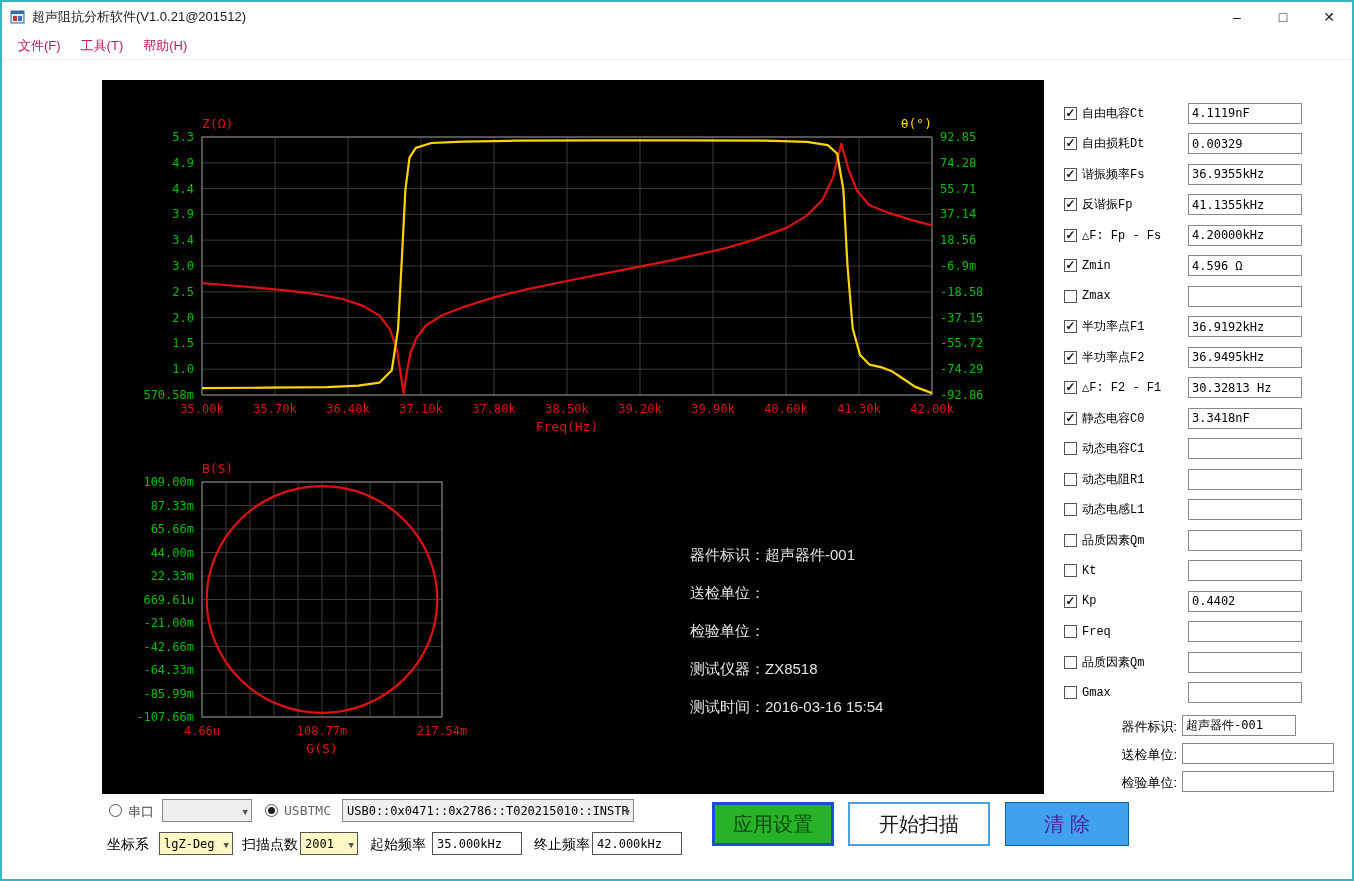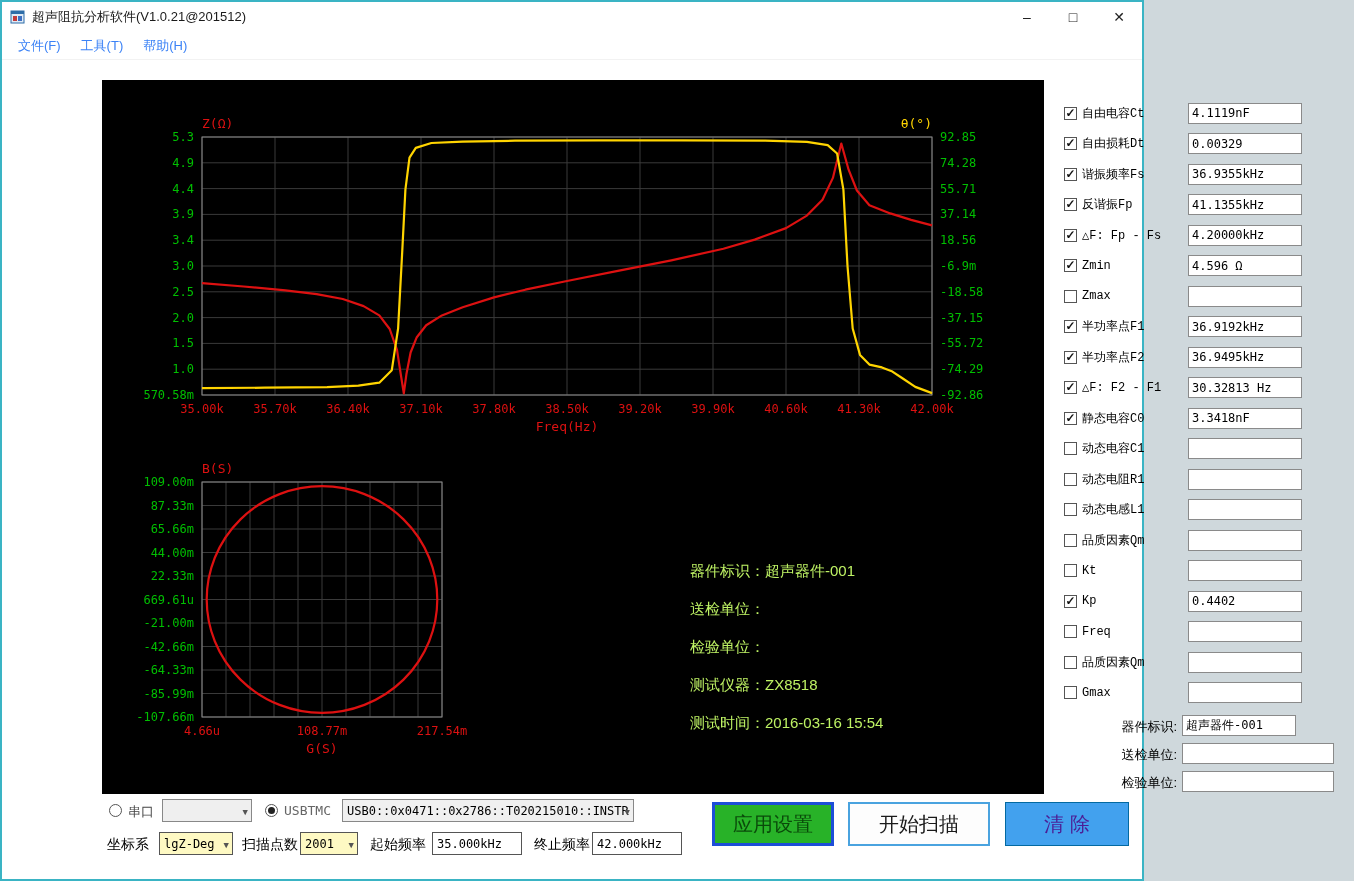--- a/index.html
+++ b/index.html
@@ -1,39 +1,39 @@
 <!DOCTYPE html>
 <html><head>
 <meta charset="utf-8">
 <style>
   * { margin:0; padding:0; box-sizing:border-box; }
   body { width:1354px; height:881px; overflow:hidden; background:#cfd8dc;
          font-family:"Liberation Sans", sans-serif; }
-  .window { position:relative; width:1144px; height:881px; background:#ffffff;
+  .window { position:relative; width:1354px; height:881px; background:#ffffff;
             border:2px solid #3ab4c4; }
 
   
   .titlebar { position:absolute; left:0; top:0; right:0; height:30px; background:#fff;
               display:flex; align-items:center; }
   .app-icon { width:16px; height:16px; margin:0 6px 0 8px; flex:0 0 auto; }
   .title-text { font-size:13px; color:#1a1a1a; }
   .win-controls { margin-left:auto; display:flex; height:30px; }
   .win-btn { width:46px; height:30px; display:flex; align-items:center; justify-content:center;
              font-size:14px; color:#222; cursor:default; }
 
   
   .menubar { position:absolute; left:0; top:30px; right:0; height:28px; background:#fff;
              display:flex; align-items:center; padding-left:6px; border-bottom:1px solid #f2f2f2; }
-  .menu-item { font-size:13px; color:#3b82f6; padding:5px 10px; }
+  .menu-item { font-size:13px; color:#be185d; padding:5px 10px; }
 
   .content { position:absolute; left:0; top:58px; right:0; bottom:0; background:#fff; }
 
   
   .black-panel { position:absolute; left:100px; top:20px; width:942px; height:714px; background:#000; }
-  .info-overlay { position:absolute; left:588px; top:472px; color:#bef264; font-size:15px;
+  .info-overlay { position:absolute; left:588px; top:456px; color:#e5e5e5; font-size:15px;
                   line-height:38px; white-space:pre; font-family:"Liberation Sans", sans-serif; }
 
   
   .param-list { position:absolute; left:1062px; top:38px; width:238px; display:flex; flex-direction:column; }
   .prow { display:flex; align-items:center; height:30.5px; }
   .cb { width:13px; height:13px; border:1px solid #555; background:#fff; margin-right:5px;
         display:flex; align-items:center; justify-content:center; flex:0 0 auto; }
   .cb .mark { font-size:12px; line-height:11px; color:#111; font-weight:bold; }
   .plabel { font-size:12px; color:#000; font-family:Liberation Mono, monospace; white-space:nowrap; }
   .pval { margin-left:auto; width:114px; height:21px; border:1px solid #8a8a8a; background:#fff;

